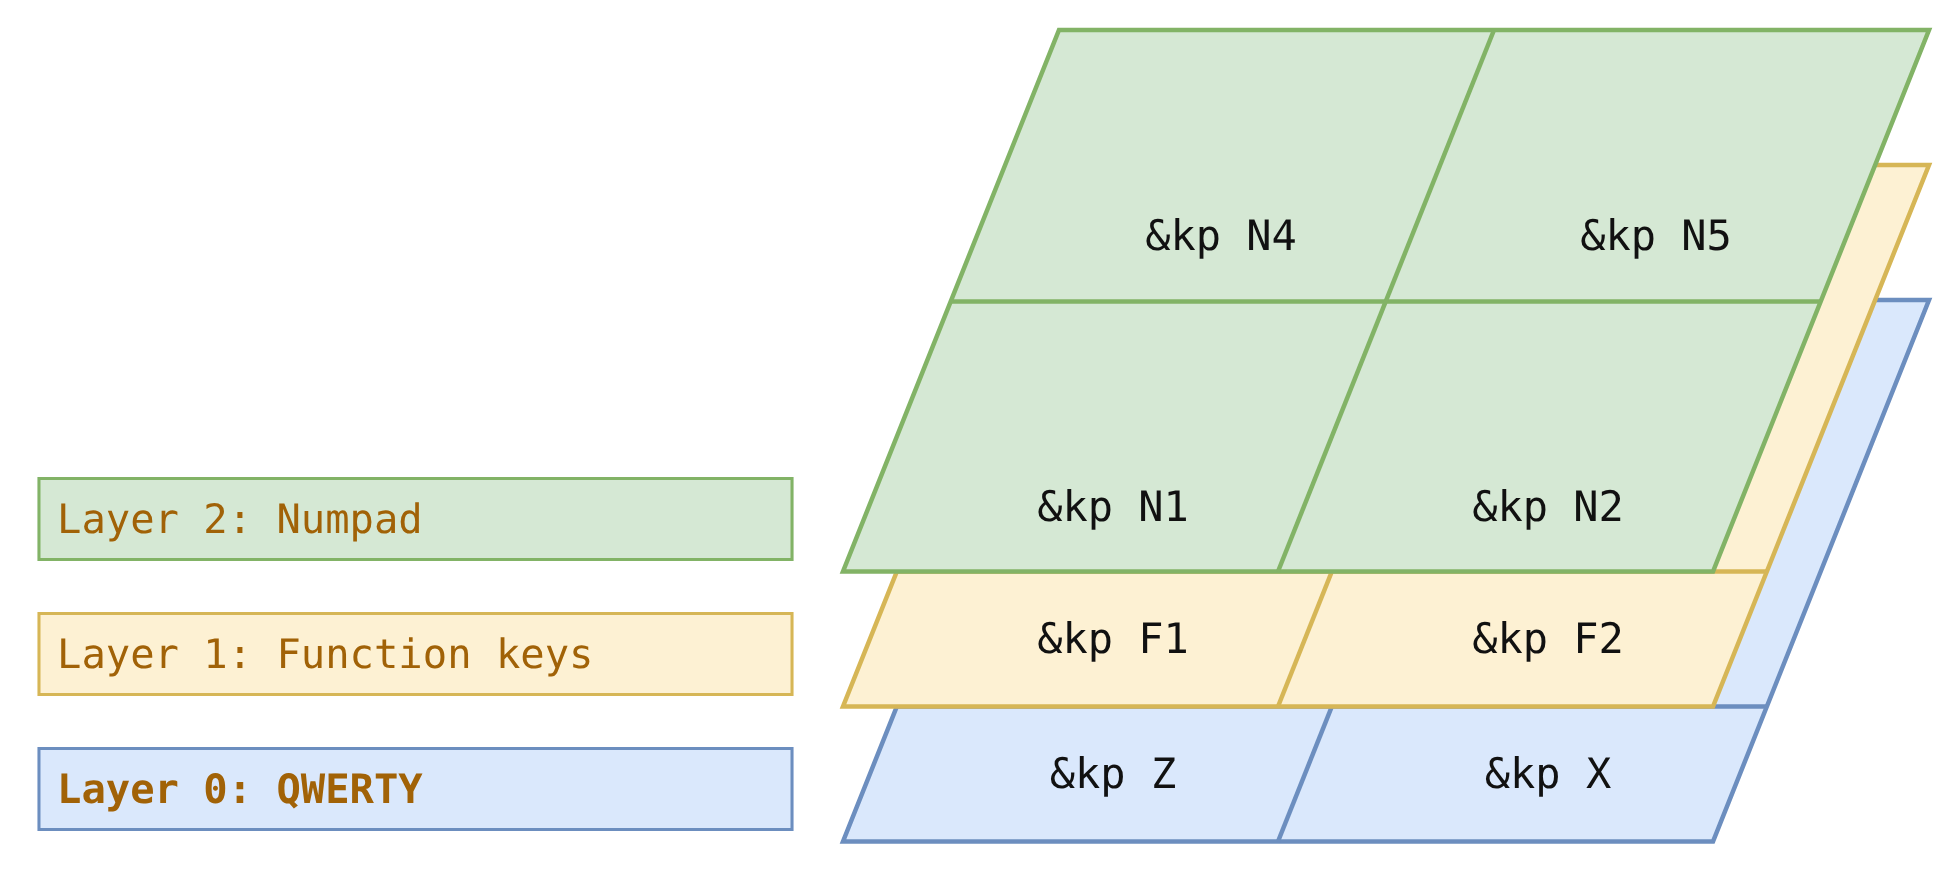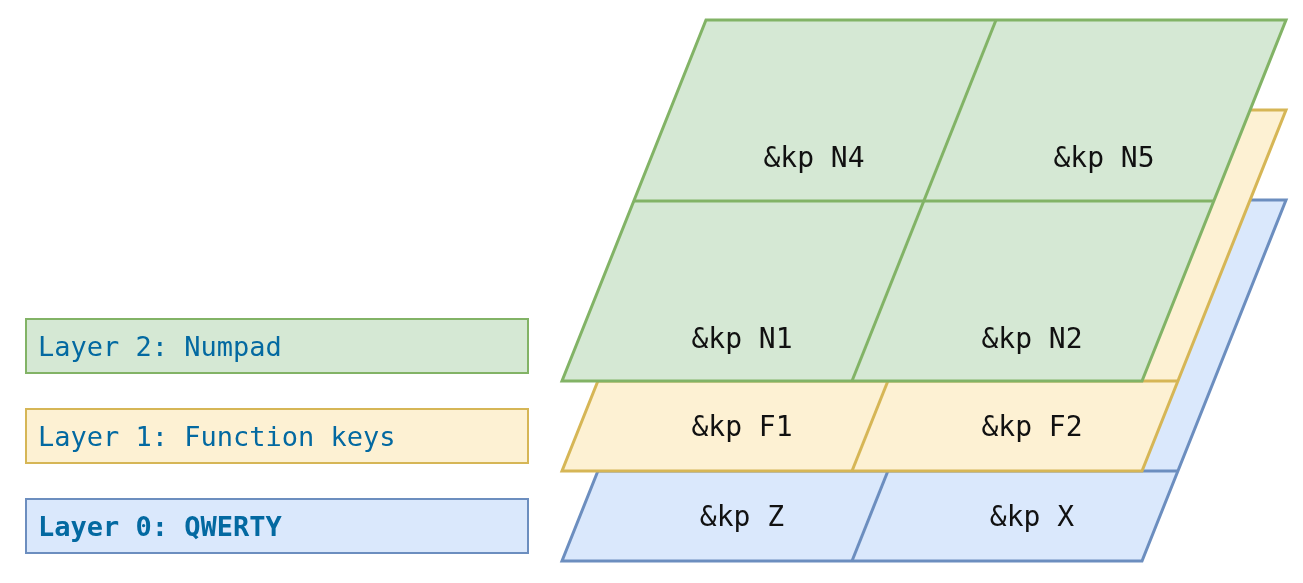--- a/index.html
+++ b/index.html
@@ -35,21 +35,21 @@
     width: 504px;
     height: 56px;
     box-sizing: border-box;
     border: 2px solid #000;
     display: flex;
     align-items: center;
   }
   .legend-item .legend-label {
     font-family: "DejaVu Sans Mono", "Liberation Mono", monospace;
     font-size: 27px;
-    color: #0369a1;
+    color: #a16207;
     letter-spacing: 0px;
     padding-left: 11px;
     white-space: nowrap;
   }
   .legend-item.l2 { top: 0px;   background: #d5e8d4; border-color: #82b366; }
   .legend-item.l1 { top: 90px;  background: #fdf1d3; border-color: #d6b656; }
   .legend-item.l0 { top: 180px; background: #dae8fc; border-color: #6c8ebf; font-weight: bold; }
 
   
   #layers {

